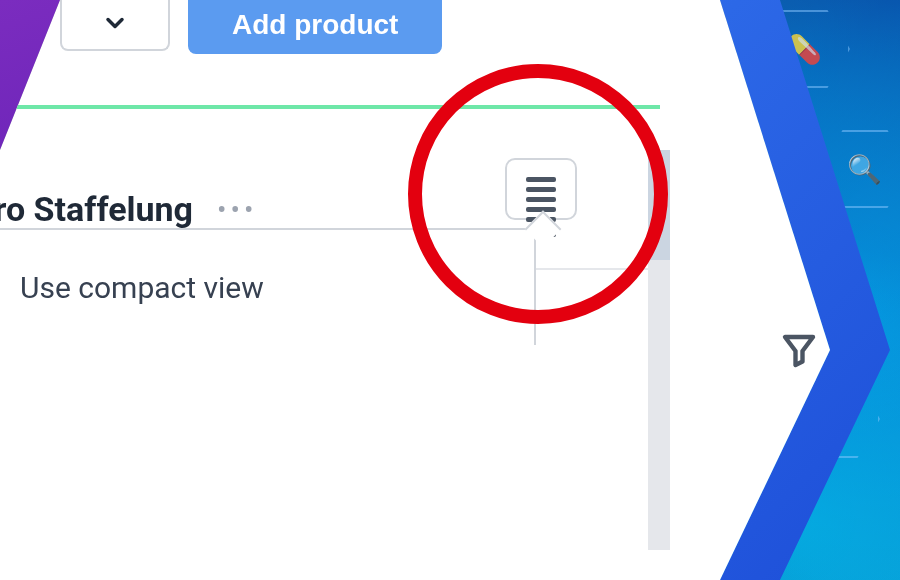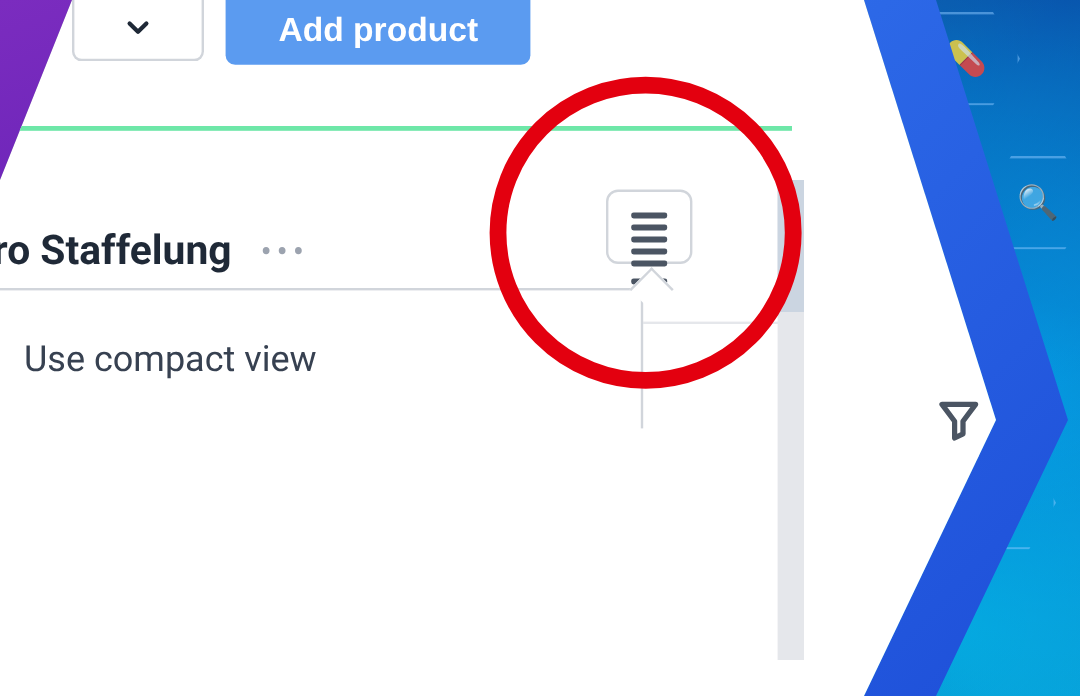--- a/index.html
+++ b/index.html
@@ -85,21 +85,21 @@
     content:""; display:block; width:30px; height:5px; background:#4b5563; border-radius:2px;
   }
   .view-btn .bars::before { position:relative; top:-10px; }
   .view-btn .bars::after { position:relative; top:5px; }
   .view-btn .bars { position:relative; }
   .bars span{display:block;width:30px;height:5px;background:#4b5563;border-radius:2px;margin:5px 0;}
 
   
   .menu-panel {
     position:absolute; top: 228px; left: 0; width: 536px;
-    border: 2px solid #d1d5db; border-left:none; border-bottom:none; background:#fff;margin-top:12px;
+    border: 2px solid #d1d5db; border-left:none; border-bottom:none; background:#fff;
   }
   .menu-caret {
     position:absolute; top:-14px; left:530px; width:26px; height:26px;
     background:#fff; border-left:2px solid #d1d5db; border-top:2px solid #d1d5db;
     transform: rotate(45deg);
   }
   .menu-item {
     padding: 40px 0 40px 20px; font-size: 30px; color:#374151; cursor:pointer;
   }
 

